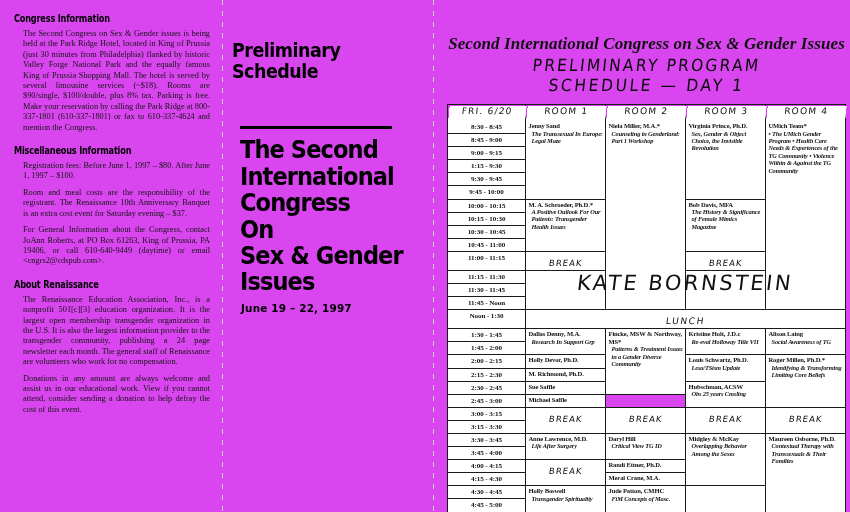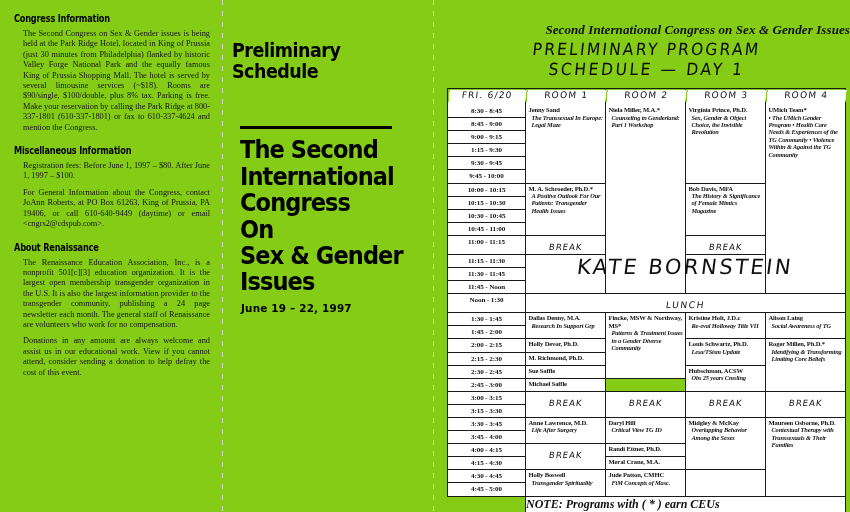--- a/index.html
+++ b/index.html
@@ -1,21 +1,21 @@
 <!DOCTYPE html>
 <html><head>
 <meta charset="utf-8">
 <title>Congress Brochure Scan</title>
 <style>
   html,body{margin:0;padding:0;background:#fff;}
   body{
     width:850px;height:512px;overflow:hidden;position:relative;
     font-family:"Liberation Serif", serif;color:#111;
   }
-  .page{position:absolute;inset:0;background:#84cc16;}
+  .page{position:absolute;inset:0;background:#d946ef;}
 
   
   .fold{position:absolute;top:0;bottom:0;width:1px;
     background:repeating-linear-gradient(to bottom,#cfcfcf 0 5px,transparent 5px 11px);}
   .fold.f1{left:222px;}
   .fold.f2{left:433px;}
 
   
   .panel-left{position:absolute;left:0;top:0;width:222px;height:512px;padding:14px 12px 0 14px;box-sizing:border-box;}
   .sec-head{
@@ -49,23 +49,23 @@
   .bigtitle div{white-space:nowrap;}
   .middate{
     margin:24px 0 0 9px;
     font-family:"DejaVu Sans", sans-serif;font-weight:bold;
     font-size:10.4px;letter-spacing:0.2px;color:#000;
   }
 
   
   .panel-right{position:absolute;left:443px;top:0;width:407px;height:512px;box-sizing:border-box;}
   .rp-title{
-    text-align:right;font-family:"Liberation Serif", serif;
-    font-style:italic;font-weight:bold;font-size:13px;
-    margin-top:22px;letter-spacing:0.1px;color:#111;
+    text-align:center;font-family:"Liberation Serif", serif;
+    font-style:italic;font-weight:bold;font-size:17px;
+    margin-top:34px;letter-spacing:0.1px;color:#111;
   }
   .hand{
     text-align:center;
     font-family:"DejaVu Sans", sans-serif;
     font-size:15.5px;font-weight:500;letter-spacing:2.2px;
     color:#0a0a0a;
     transform:skewX(-6deg) scaleY(1.08);
     margin-top:3px;
   }
   .hand.l2{margin-top:2px;letter-spacing:2.6px;}
@@ -132,20 +132,21 @@
   <div class="panel-left">
 
     <div class="sec-head">Congress Information</div>
     <div class="sec-body">
       <p>The Second Congress on Sex &amp; Gender issues is being held at the Park Ridge Hotel, located in King of Prussia (just 30 minutes from Philadelphia) flanked by historic Valley Forge National Park and the equally famous King of Prussia Shopping Mall.  The hotel is served by several limousine services (~$18). Rooms are $90/single, $100/double, plus 8% tax. Parking is free. Make your reservation by calling the Park Ridge at 800-337-1801 (610-337-1801) or fax to 610-337-4624 and mention the Congress.</p>
     </div>
 
     <div class="sec-head sp">Miscellaneous Information</div>
     <div class="sec-body">
       <p>Registration fees: Before June 1, 1997 – $80. After June 1, 1997 – $100.</p>
+      <p>Room and meal costs are the responsibility of the registrant. The Renaissance 10th Anniversary Banquet is an extra cost event for Saturday evening – $37.</p>
       <p>For General Information about the Congress, contact JoAnn Roberts, at PO Box 61263, King of Prussia, PA 19406, or call 610-640-9449 (daytime) or email &lt;cngrs2@cdspub.com&gt;.</p>
     </div>
 
     <div class="sec-head sp">About Renaissance</div>
     <div class="sec-body">
       <p>The Renaissance Education Association, Inc., is a nonprofit 501[c][3] education organization. It is the largest open membership transgender organization in the U.S. It is also the largest information provider to the transgender community, publishing a 24 page newsletter each month. The general staff of Renaissance are volunteers who work for no compensation.</p>
       <p>Donations in any amount are always welcome and assist us in our educational work. View if you cannot attend, consider sending a donation to help defray the cost of this event.</p>
     </div>
   </div>
 

